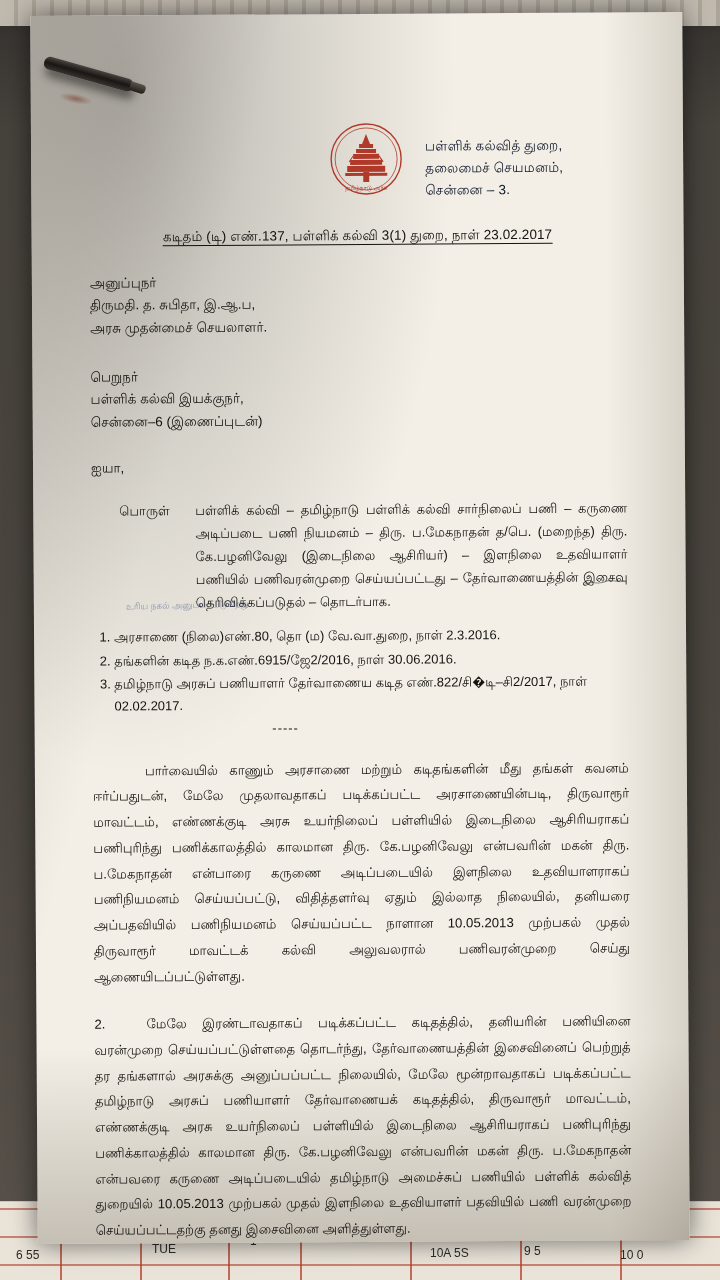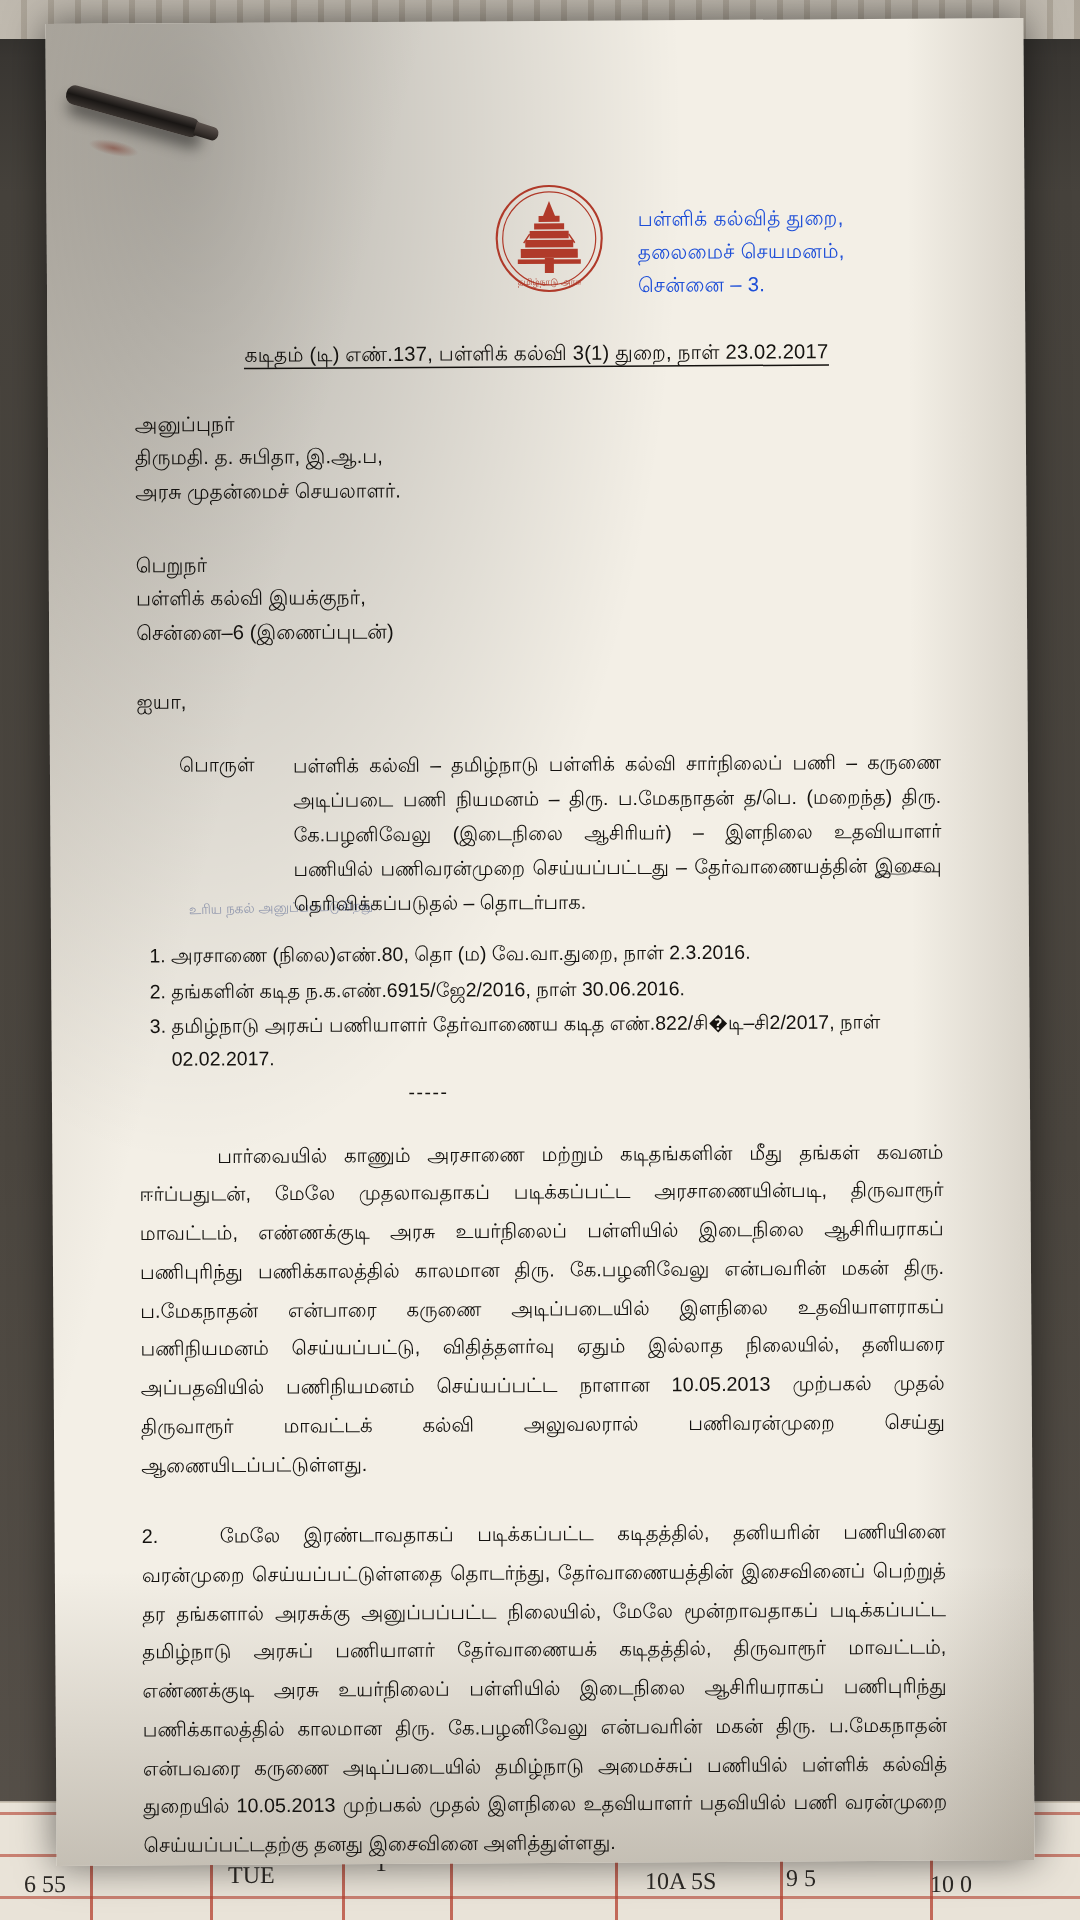--- a/index.html
+++ b/index.html
@@ -50,23 +50,23 @@
     left: 0; bottom: 0; width: 720px; height: 78px;
   }
   .grid-table .vline {
     position: absolute; top: 0; bottom: 0; width: 2px; background: #b4402f; opacity: .75;
   }
   .grid-table .hline {
     position: absolute; left: 0; right: 0; height: 2px; background: #b4402f; opacity: .6;
   }
   .grid-label {
     position: absolute;
-    font-size: 16px;
+    font-size: 12px;
     color: #2e2b27;
-    font-family: Liberation Serif, serif;
+    font-family: Liberation Sans, sans-serif;
   }
 
   
   #sheet {
     position: absolute;
     left: 34px;
     top: 14px;
     width: 652px;
     height: 1228px;
     background: #f3efe6;
@@ -131,21 +131,21 @@
   }
   .emblem {
     width: 74px; height: 74px;
     flex: 0 0 74px;
     position: relative;
   }
   .emblem svg { display: block; }
   .letterhead-lines {
     font-size: 13.5px;
     line-height: 1.62;
-    color: #1d4ed8;
+    color: #0f172a;
     padding-top: 14px;
     letter-spacing: .2px;
   }
 
   .refline {
     text-align: center;
     font-size: 13.5px;
     margin-top: 26px;
     letter-spacing: .1px;
     position: relative;
@@ -167,21 +167,21 @@
     font-size: 13.5px;
   }
 
   .subject {
     margin-top: 22px;
     display: flex;
     gap: 18px;
     font-size: 13px;
     line-height: 1.78;
   }
-  .subject .key { flex: 0 0 58px; padding-left: 28px; font-family: Liberation Mono, monospace; }
+  .subject .key { flex: 0 0 58px; padding-left: 28px; }
   .subject .val { flex: 1; text-align: justify; }
 
   .refs {
     margin-top: 12px;
     display: flex;
     gap: 14px;
     font-size: 13px;
     line-height: 1.72;
   }
   .refs .key { flex: 0 0 58px; padding-left: 18px; }

